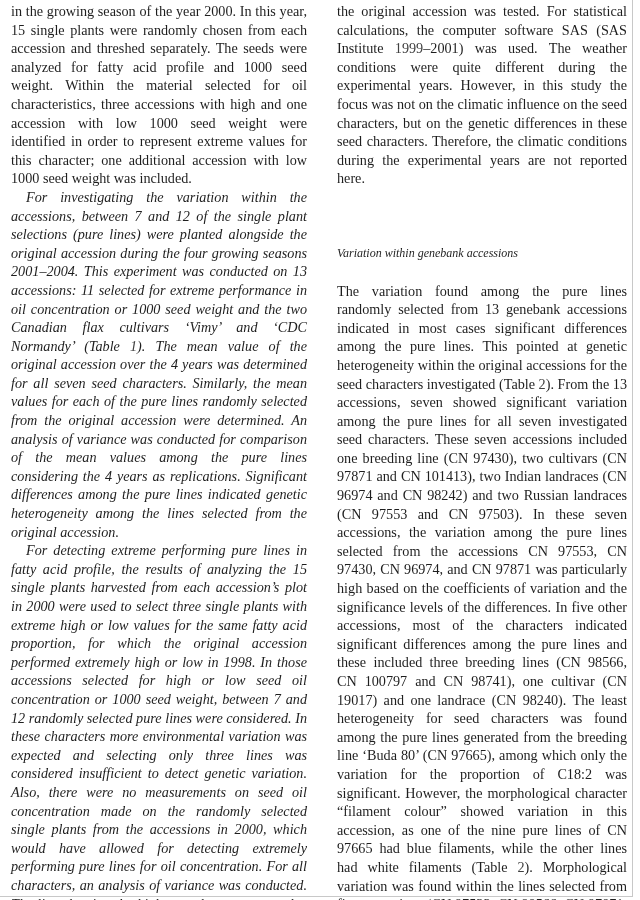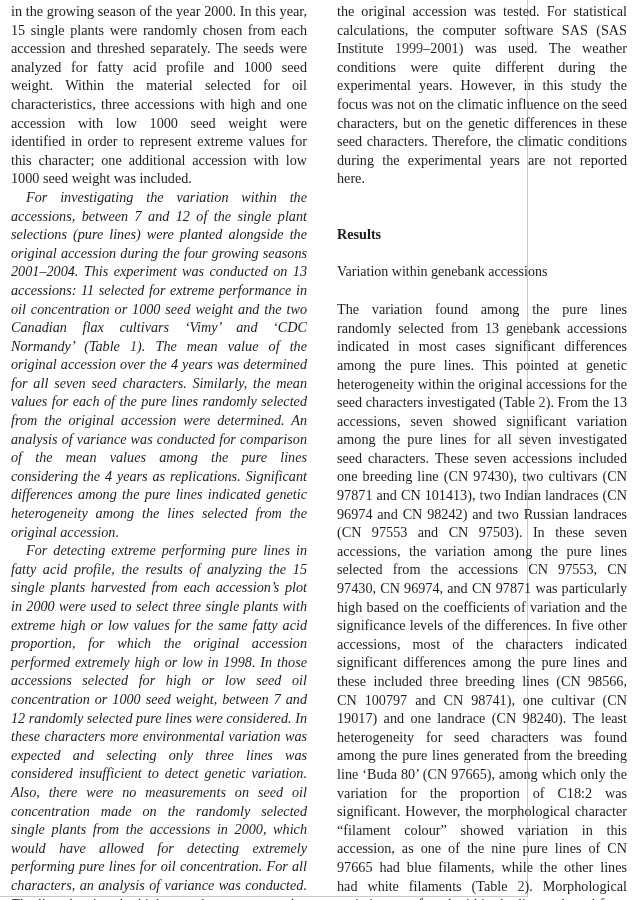--- a/index.html
+++ b/index.html
@@ -4,21 +4,21 @@
 <style>
   html, body { margin: 0; padding: 0; }
   body {
     width: 640px; height: 900px; overflow: hidden;
     background: #ffffff;
     font-family: "Liberation Serif", "DejaVu Serif", serif;
     color: #1e1e1e;
   }
   .page {
     position: relative;
-    width: 528px; height: 897px;
+    width: 633px; height: 897px;
     border-right: 1px solid #c8c8c8;
     border-bottom: 1px solid #c8c8c8;
     box-sizing: border-box;
     background: #ffffff;
   }
   .col {
     position: absolute; top: 2px;
     font-size: 14.2px;
     line-height: 18.6px;
     text-align: justify;
@@ -42,22 +42,21 @@
   <div class="col left">
     <p>in the growing season of the year 2000. In this year, 15 single plants were randomly chosen from each accession and threshed separately. The seeds were analyzed for fatty acid profile and 1000 seed weight. Within the material selected for oil characteristics, three accessions with high and one accession with low 1000 seed weight were identified in order to represent extreme values for this character; one additional accession with low 1000 seed weight was included.</p>
     <p class="indent"><span>For investigating the variation within the accessions, between 7 and 12 of the single plant selections (pure lines) were planted alongside the original accession during the four growing seasons 2001–2004. This experiment was conducted on 13 accessions: 11 selected for extreme performance in oil concentration or 1000 seed weight and the two Canadian flax cultivars ‘Vimy’ and ‘CDC Normandy’ (Table </span><a class="ref">1</a><span>). The mean value of the original accession over the 4 years was determined for all seven seed characters. Similarly, the mean values for each of the pure lines randomly selected from the original accession were determined. An analysis of variance was conducted for comparison of the mean values among the pure lines considering the 4 years as replications. Significant differences among the pure lines indicated genetic heterogeneity among the lines selected from the original accession.</span></p>
     <p class="indent">For detecting extreme performing pure lines in fatty acid profile, the results of analyzing the 15 single plants harvested from each accession’s plot in 2000 were used to select three single plants with extreme high or low values for the same fatty acid proportion, for which the original accession performed extremely high or low in 1998. In those accessions selected for high or low seed oil concentration or 1000 seed weight, between 7 and 12 randomly selected pure lines were considered. In these characters more environmental variation was expected and selecting only three lines was considered insufficient to detect genetic variation. Also, there were no measurements on seed oil concentration made on the randomly selected single plants from the accessions in 2000, which would have allowed for detecting extremely performing pure lines for oil concentration. For all characters, an analysis of variance was conducted. The line showing the highest or lowest mean value for the considered character was identified and the significance of the difference between the means for the pure lines and</p>
   </div>
 
   <div class="col right">
     <p><span>the original accession was tested. For statistical calculations, the computer software SAS (SAS Institute </span><a class="ref">1999</a><span>–2001) was used. The weather conditions were quite different during the experimental years. However, in this study the focus was not on the climatic influence on the seed characters, but on the genetic differences in these seed characters. Therefore, the climatic conditions during the experimental years are not reported here.</span></p>
 
     <div class="gap-lg"></div>
-    <h2 class="heading" style="font-size:14.2px;line-height:18.6px;">Results</h2>
 
     <div class="gap-md"></div>
-    <h3 class="subheading" style="font-size:14px;line-height:18.6px;font-weight:normal;">Variation within genebank accessions</h3>
+    <h3 class="subheading" style="font-size:12px;line-height:18.6px;font-weight:normal;font-style:italic;">Variation within genebank accessions</h3>
 
     <div class="gap-md"></div>
     <p><span>The variation found among the pure lines randomly selected from 13 genebank accessions indicated in most cases significant differences among the pure lines. This pointed at genetic heterogeneity within the original accessions for the seed characters investigated (Table </span><a class="ref">2</a><span>). From the 13 accessions, seven showed significant variation among the pure lines for all seven investigated seed characters. These seven accessions included one breeding line (CN 97430), two cultivars (CN 97871 and CN 101413), two Indian landraces (CN 96974 and CN 98242) and two Russian landraces (CN 97553 and CN 97503). In these seven accessions, the variation among the pure lines selected from the accessions CN 97553, CN 97430, CN 96974, and CN 97871 was particularly high based on the coefficients of variation and the significance levels of the differences. In five other accessions, most of the characters indicated significant differences among the pure lines and these included three breeding lines (CN 98566, CN 100797 and CN 98741), one cultivar (CN 19017) and one landrace (CN 98240). The least heterogeneity for seed characters was found among the pure lines generated from the breeding line ‘Buda 80’ (CN 97665), among which only the variation for the proportion of C18:2 was significant. However, the morphological character “filament colour” showed variation in this accession, as one of the nine pure lines of CN 97665 had blue filaments, while the other lines had white filaments (Table </span><a class="ref">2</a><span>). Morphological variation was found within the lines selected from five accessions (CN 97533, CN 98566, CN 97871, CN 98242 and CN 97665) (Table </span></p>
   </div>
 
 </div>
 
 </body></html>

